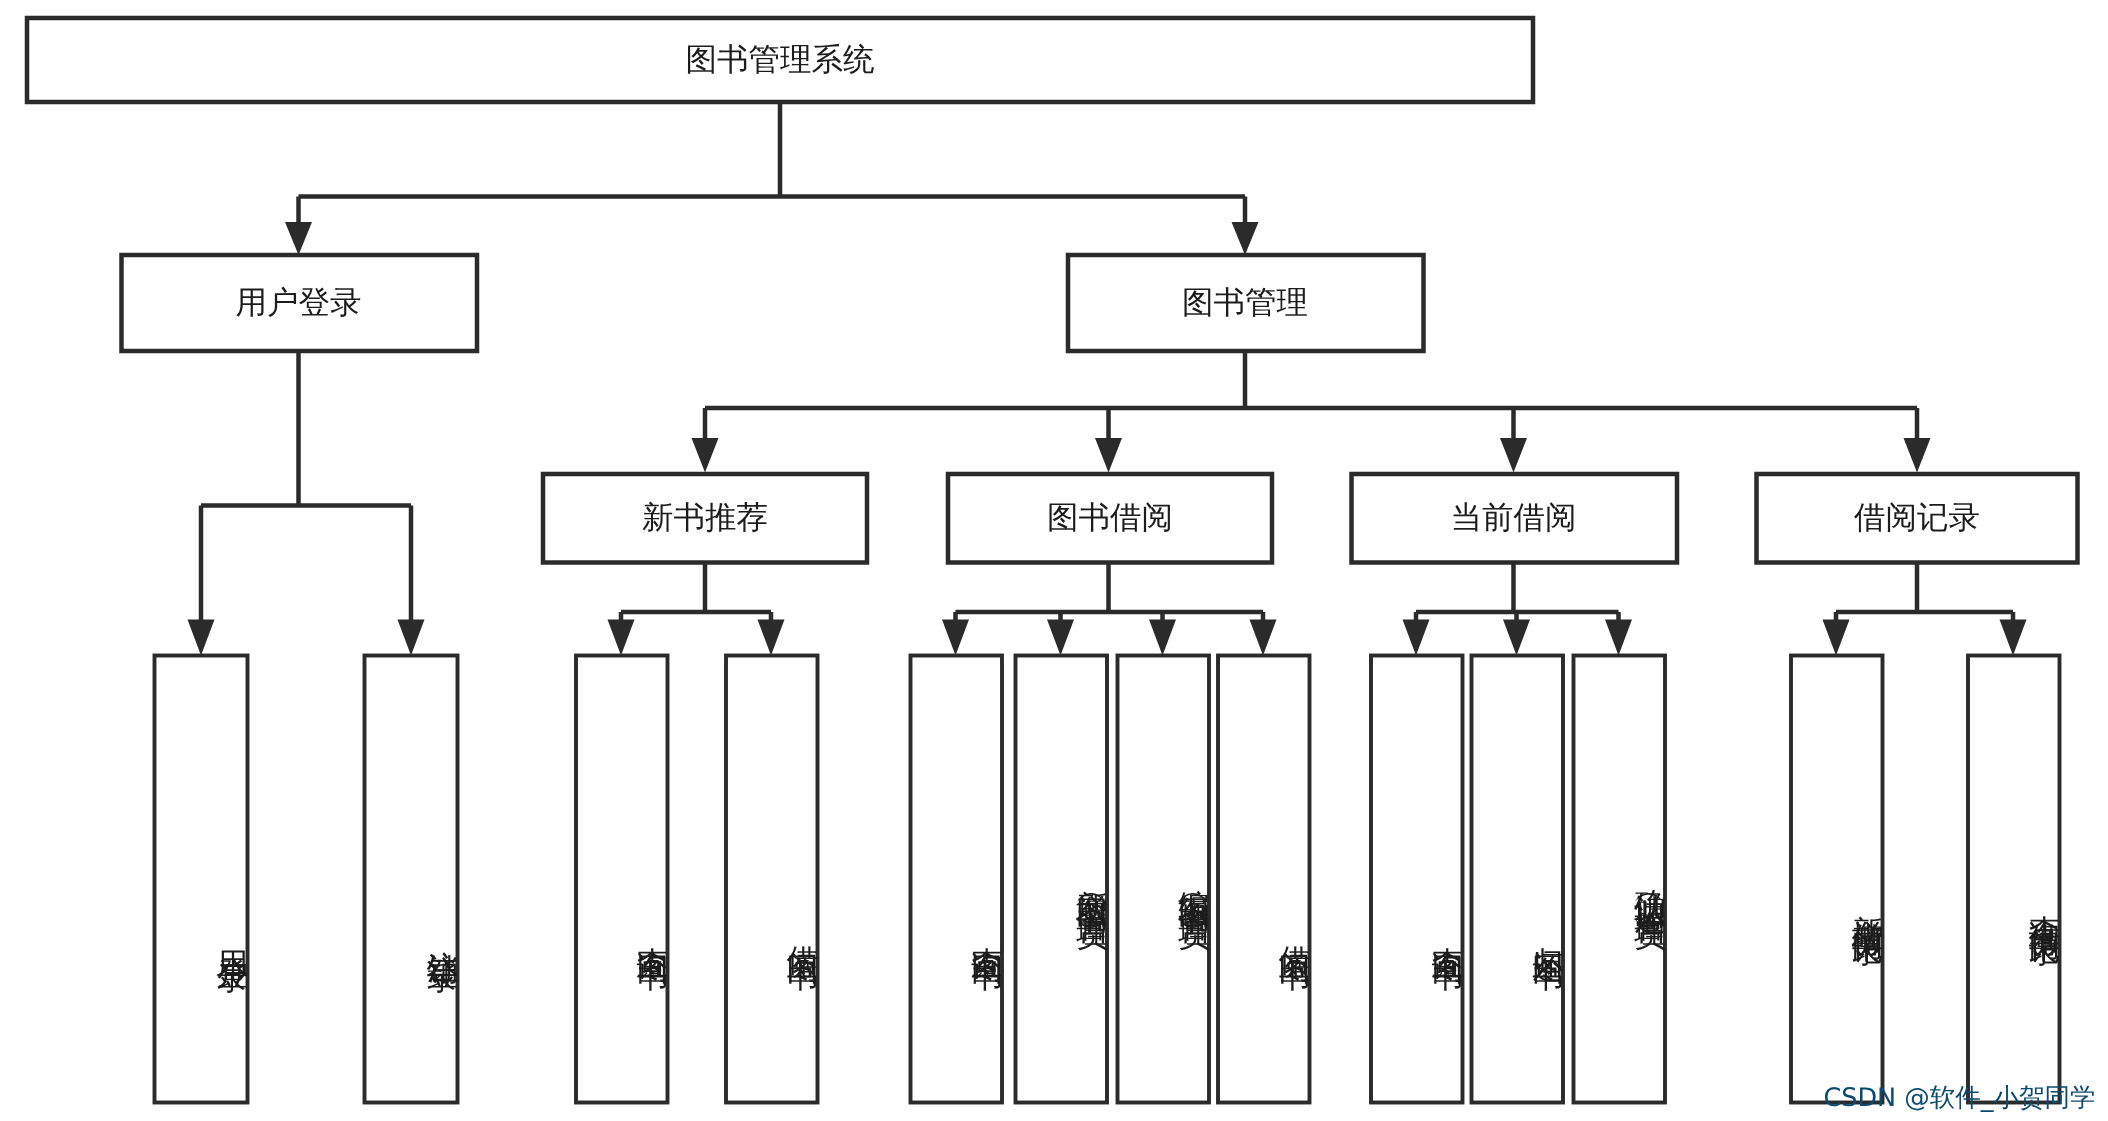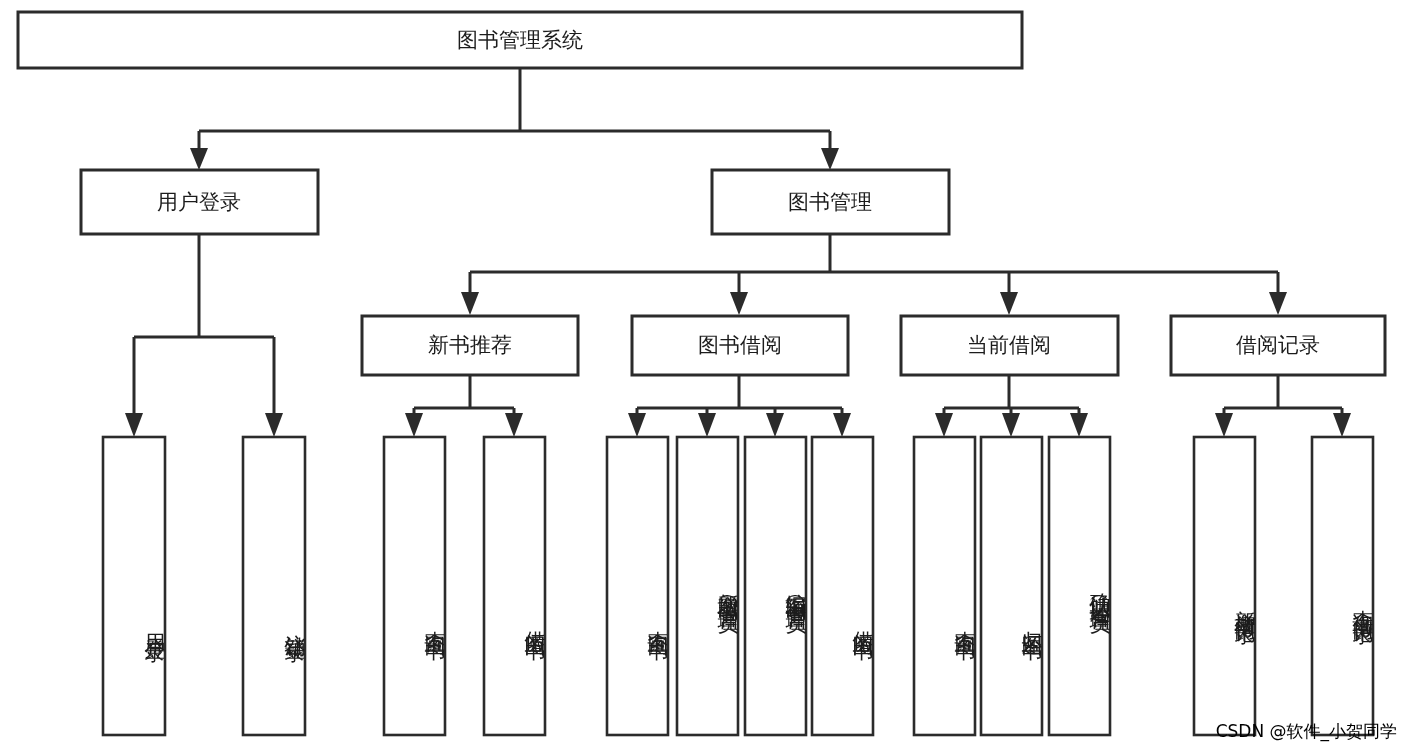--- a/index.html
+++ b/index.html
@@ -33,21 +33,21 @@
     display:flex;
     align-items:flex-start;
     justify-content:center;
     pointer-events:none;
   }
   .watermark{
     position:absolute;
     right:8px;bottom:4px;
     font-family:"DejaVu Sans","Liberation Sans",sans-serif;
     font-size:17px;
-    color:#000000;
+    color:#0c4a6e;
     white-space:nowrap;
   }
 </style>
 </head>
 <body>
 
 <div id="diagram-root">
 
   <svg id="tree" viewBox="0 0 1405 747">
 

